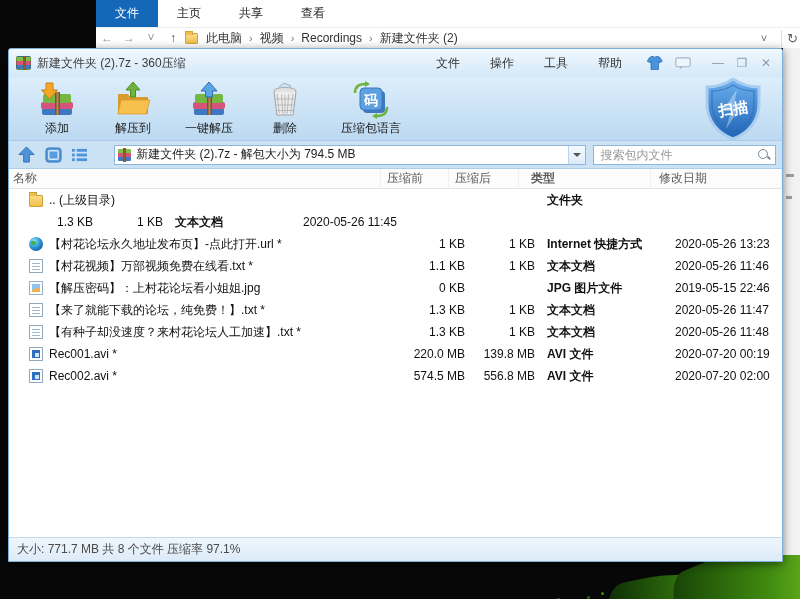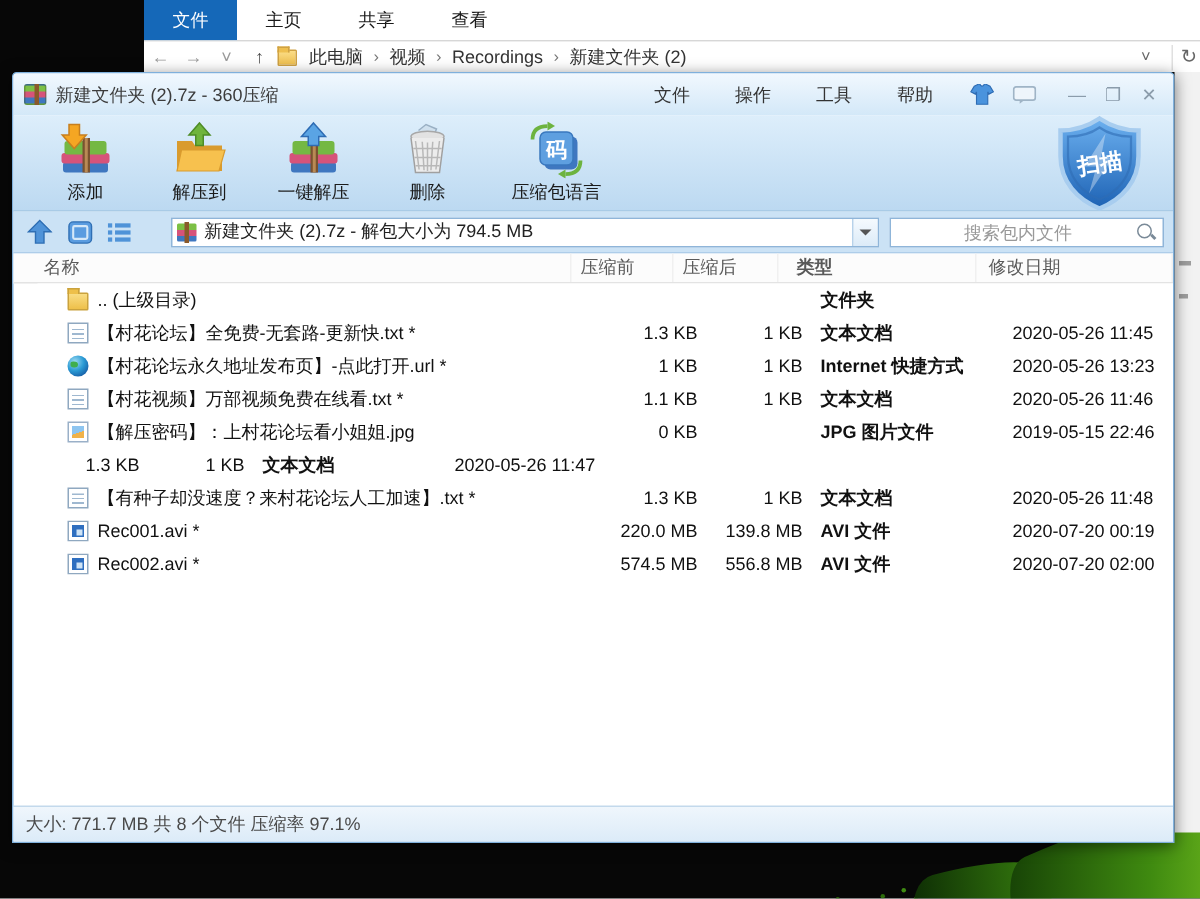--- a/index.html
+++ b/index.html
@@ -132,38 +132,38 @@
     position:absolute; right:0; top:0; width:17px; height:18px;
     background:linear-gradient(#f5fafe,#dcebf8); border-left:1px solid #b7d2ea;
     display:flex; align-items:center; justify-content:center;
   }
   .combo-dd::before{ content:""; width:0; height:0; border:4px solid transparent; border-top-color:#555; margin-top:4px; }
   .search {
     margin-left:auto; width:188px; height:20px; background:#fff; border:1px solid #8fb5d9;
     display:flex; align-items:center; padding:0 4px 0 6px;
   }
   .search input {
-    border:none; outline:none; flex:1; font:inherit; color:#ec4899; background:transparent; min-width:0;text-align:center;
+    border:none; outline:none; flex:1; font:inherit; color:#ec4899; background:transparent; min-width:0;
   }
   .search input::placeholder { color:#999; }
   .mag { width:14px; height:14px; position:relative; flex:none; }
   .mag::before{ content:""; position:absolute; left:1px; top:1px; width:8px; height:8px;
     border:1.5px solid #7a8a98; border-radius:50%; }
   .mag::after{ content:""; position:absolute; left:9.5px; top:9.5px; width:4px; height:1.6px;
     background:#7a8a98; transform:rotate(45deg); }
 
   
   .lhead {
     height:20px; flex:none; background:#fcfcfc; border-bottom:1px solid #e3e3e3;
     display:flex; align-items:center; color:#5a5a5a;
   }
   .lhead > div { border-right:1px solid #f0f0f0; height:100%; display:flex; align-items:center; }
   .list { flex:1; background:#fff; overflow:hidden;margin-left:16px; }
   .lrow { height:22px; display:flex; align-items:center; color:#111; }
-  .c-name { flex:0 0 372px; padding-left:20px; display:flex; align-items:center; overflow:hidden; white-space:nowrap; }
+  .c-name { flex:0 0 372px; padding-left:4px; display:flex; align-items:center; overflow:hidden; white-space:nowrap; }
   .c-before { flex:0 0 68px; text-align:right; justify-content:flex-end; white-space:nowrap; }
   .lrow .c-before, .lrow .c-after { display:block; }
   .c-after { flex:0 0 70px; text-align:right; white-space:nowrap; }
   .c-type { flex:0 0 132px; padding-left:12px; white-space:nowrap; overflow:hidden;font-weight:bold; }
   .c-date { flex:1; padding-left:8px; white-space:nowrap; overflow:hidden; }
   .lhead .c-before, .lhead .c-after { text-align:left; padding-left:6px; justify-content:flex-start; }
 
   .fi { width:14px; height:14px; display:inline-block; margin-right:6px; flex:none; position:relative; }
   .fi-folder { background:linear-gradient(#f9dd84,#eec04a); border:1px solid #caa23d; border-radius:1px; height:12px; margin-top:2px; }
   .fi-folder::before{ content:""; position:absolute; top:-4px; left:-1px; width:6px; height:3px;
@@ -375,24 +375,20 @@
         <div class="c-name">
           <span class="fi fi-folder"></span>
           <span>.. (上级目录)</span>
         </div>
         <div class="c-before"></div>
         <div class="c-after"></div>
         <div class="c-type">文件夹</div>
         <div class="c-date"></div>
       </div>
       <div class="lrow">
-        <div class="c-name">
-          <span class="fi fi-txt"></span>
-          <span>【村花论坛】全免费-无套路-更新快.txt *</span>
-        </div>
         <div class="c-before">1.3 KB</div>
         <div class="c-after">1 KB</div>
         <div class="c-type">文本文档</div>
         <div class="c-date">2020-05-26 11:45</div>
       </div>
       <div class="lrow">
         <div class="c-name">
           <span class="fi fi-url"></span>
           <span>【村花论坛永久地址发布页】-点此打开.url *</span>
         </div>
@@ -415,20 +411,24 @@
         <div class="c-name">
           <span class="fi fi-jpg"></span>
           <span>【解压密码】：上村花论坛看小姐姐.jpg</span>
         </div>
         <div class="c-before">0 KB</div>
         <div class="c-after"></div>
         <div class="c-type">JPG 图片文件</div>
         <div class="c-date">2019-05-15 22:46</div>
       </div>
       <div class="lrow">
+        <div class="c-name">
+          <span class="fi fi-txt"></span>
+          <span>【来了就能下载的论坛，纯免费！】.txt *</span>
+        </div>
         <div class="c-before">1.3 KB</div>
         <div class="c-after">1 KB</div>
         <div class="c-type">文本文档</div>
         <div class="c-date">2020-05-26 11:47</div>
       </div>
       <div class="lrow">
         <div class="c-name">
           <span class="fi fi-txt"></span>
           <span>【有种子却没速度？来村花论坛人工加速】.txt *</span>
         </div>

